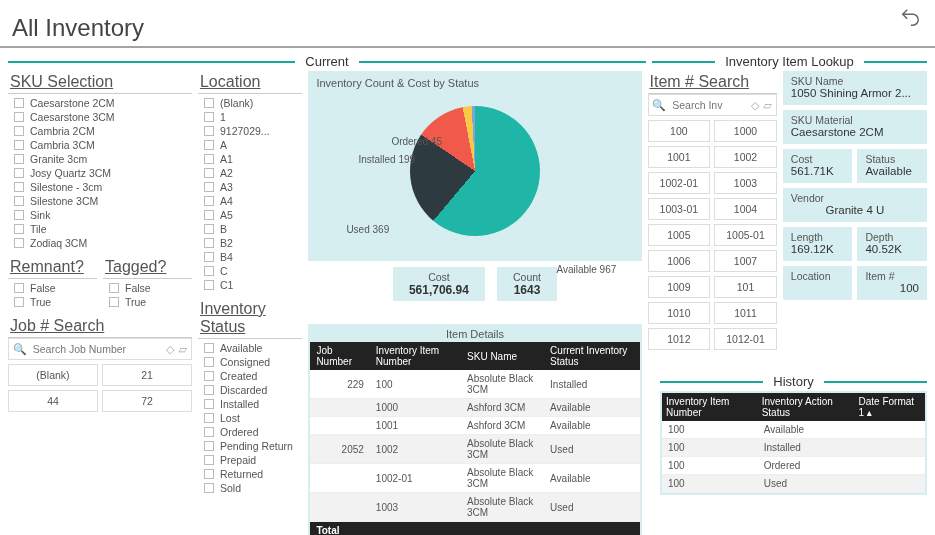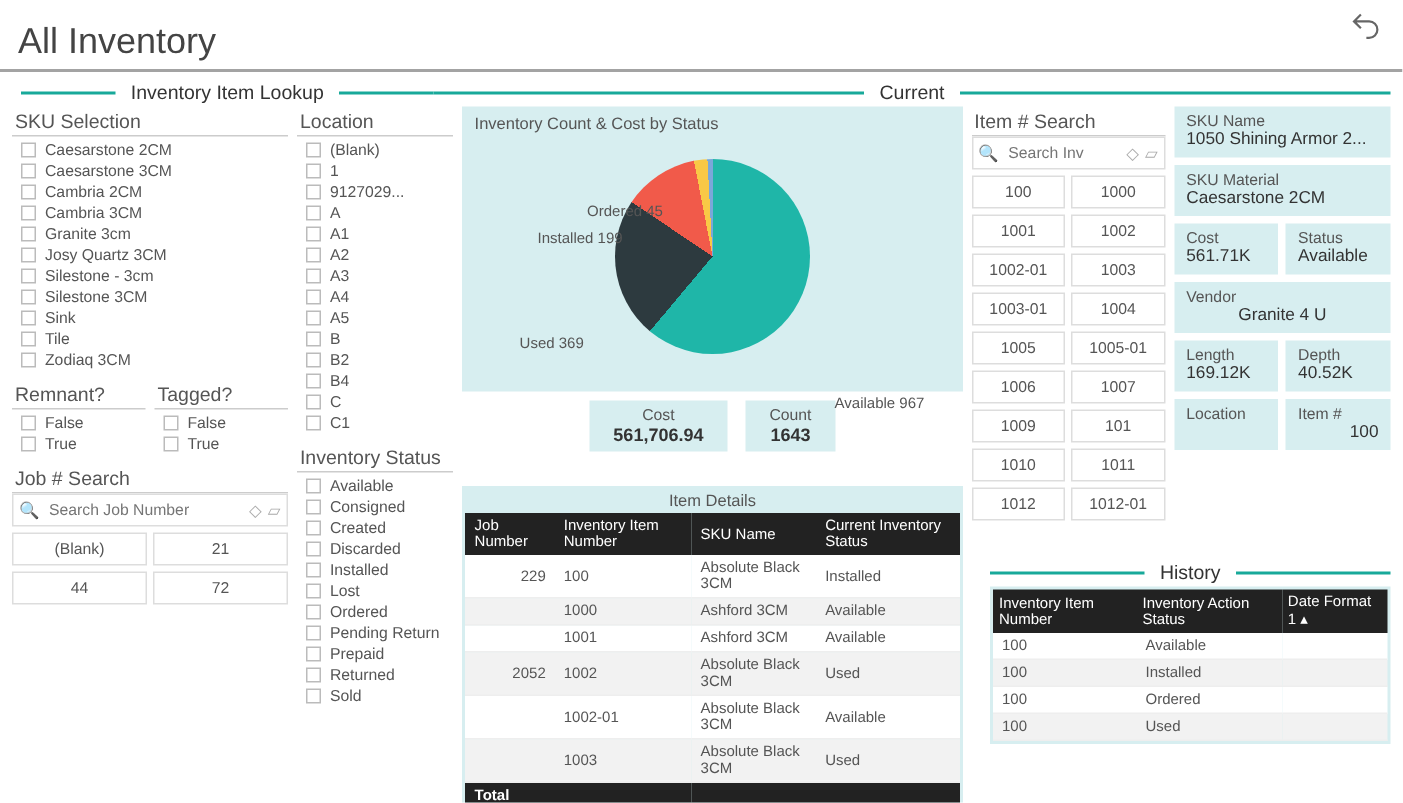--- a/index.html
+++ b/index.html
@@ -37,24 +37,25 @@
   .col2 { width: 105px; }
   .col3 { width: 335px; }
   .col4 { width: 130px; }
   .col5 { width: 145px; }
 
   .slicer {
     border: none;
     margin-bottom: 6px;
   }
   .slicer-title {
-    font-size: 13px;
+    font-size: 16px;
     color:#555;
     padding: 2px 0 2px 2px;
     border-bottom: 1px solid #ccc;
+    text-decoration: underline;
   }
   .slicer-body {
     max-height: 195px;
     overflow: hidden;
     padding-top:2px;
   }
   .chk-row { display:flex; align-items:center; padding:1px 0 1px 6px; font-size:10.5px; color:#555;}
   .chk { width:10px; height:10px; border:1px solid #bbb; margin-right:6px; flex-shrink:0;}
   .two-col { display:flex; gap:6px;}
   .two-col > div { flex:1; }
@@ -109,31 +110,31 @@
 <body>
 
 <div class="page-title">All Inventory</div>
 <div class="back-btn">
   <svg width="22" height="22" viewBox="0 0 24 24" fill="none" stroke="#666" stroke-width="1.6">
       <path d="M9 4 L4 9 L9 14 M4 9 H15 a6 6 0 0 1 0 12 h-2"></path>
     </svg>
 </div>
 
 <div style="display:flex; padding:0 8px;">
+  <div style="flex:0 0 638px;">
+    <div class="section-hr">
+      <div class="line"></div>
+        <div class="label">Current</div>
+        <div class="line"></div>
+    </div>
+  </div>
   <div style="flex:1; margin-left:6px;">
     <div class="section-hr">
       <div class="line"></div>
         <div class="label">Inventory Item Lookup</div>
-        <div class="line"></div>
-    </div>
-  </div>
-  <div style="flex:0 0 638px;">
-    <div class="section-hr">
-      <div class="line"></div>
-        <div class="label">Current</div>
         <div class="line"></div>
     </div>
   </div>
 </div>
 
 <div class="cols">
 
   <div class="col1">
     <div class="slicer">
       <div class="slicer-title">SKU Selection</div>

